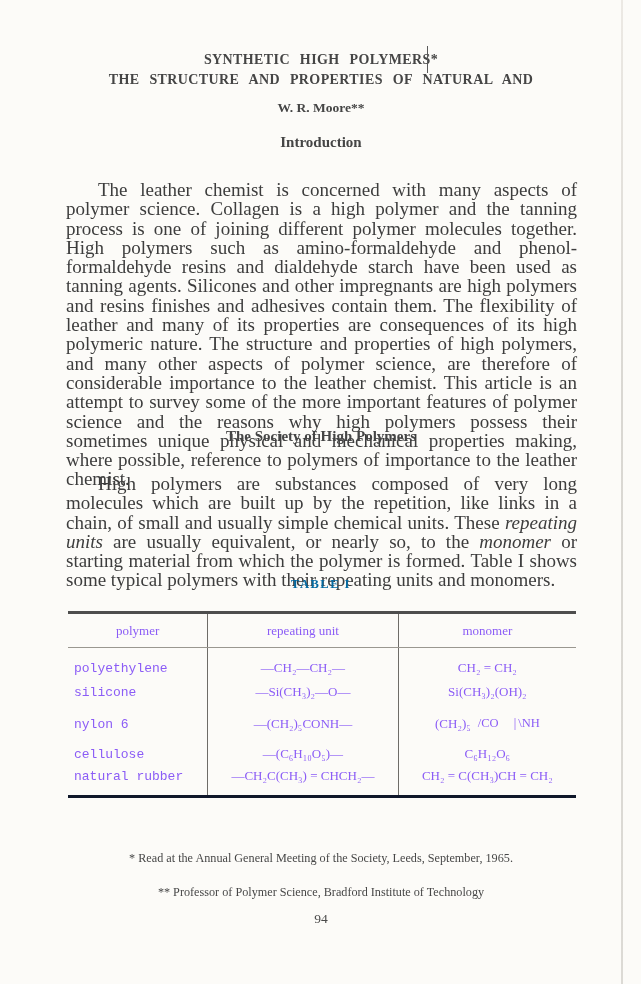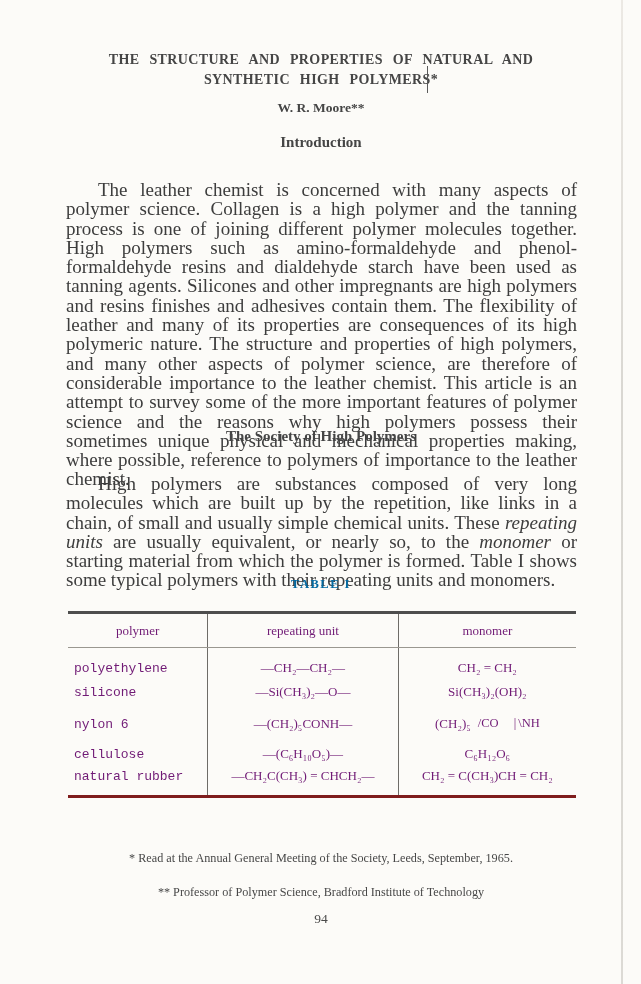--- a/index.html
+++ b/index.html
@@ -103,23 +103,23 @@
     color: #0369a1;
   }
   .polymer-table {
     position: absolute;
     top: 611px;
     left: 68px;
     width: 508px;
     border-collapse: collapse;
     table-layout: fixed;
     font-size: 13px;
-    color: #701a75;
+    color: #8b5cf6;
     border-top: 3px solid #4e4e4e;
-    border-bottom: 3px solid #7f1d1d;
+    border-bottom: 3px solid #0f172a;
   }
   .polymer-table col.c1 { width: 27.5%; }
   .polymer-table col.c2 { width: 37.5%; }
   .polymer-table col.c3 { width: 35%; }
   .polymer-table th {
     font-weight: normal;
     text-align: center;
     padding: 9px 4px 8px;
     border-bottom: 1px solid #9a9790;
   }
@@ -176,22 +176,22 @@
     color: #4a4a4a;
   }
 </style>
 </head>
 <body>
 
 <div class="page">
   <div class="page-edge-right"></div>
 
   <div class="title-block">
+    <div><span>SYNTHETIC HIGH POLYMER</span><span class="strike-s">S</span><span>*</span></div>
     <div>THE STRUCTURE AND PROPERTIES OF NATURAL AND</div>
-    <div><span>SYNTHETIC HIGH POLYMER</span><span class="strike-s">S</span><span>*</span></div>
   </div>
 
   <div class="author">W. R. Moore**</div>
 
   <div class="section-heading" id="heading-introduction">Introduction</div>
 
   <p class="body-para" id="para-intro">The leather chemist is concerned with many aspects of polymer science. Collagen is a high polymer and the tanning process is one of joining different polymer molecules together. High polymers such as amino-formaldehyde and phenol-formaldehyde resins and dialdehyde starch have been used as tanning agents. Silicones and other impregnants are high polymers and resins finishes and adhesives contain them. The flexibility of leather and many of its properties are consequences of its high polymeric nature. The structure and properties of high polymers, and many other aspects of polymer science, are therefore of considerable importance to the leather chemist. This article is an attempt to survey some of the more important features of polymer science and the reasons why high polymers possess their sometimes unique physical and mechanical properties making, where possible, reference to polymers of importance to the leather chemist.</p>
 
   <div class="section-heading" id="heading-nature">The Society of High Polymers</div>
 

